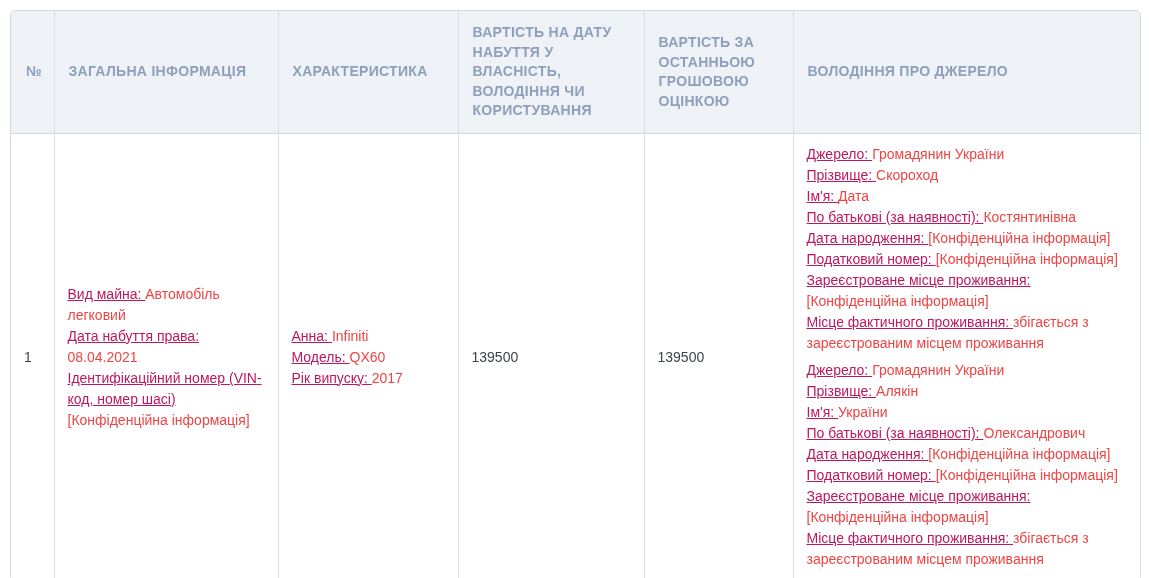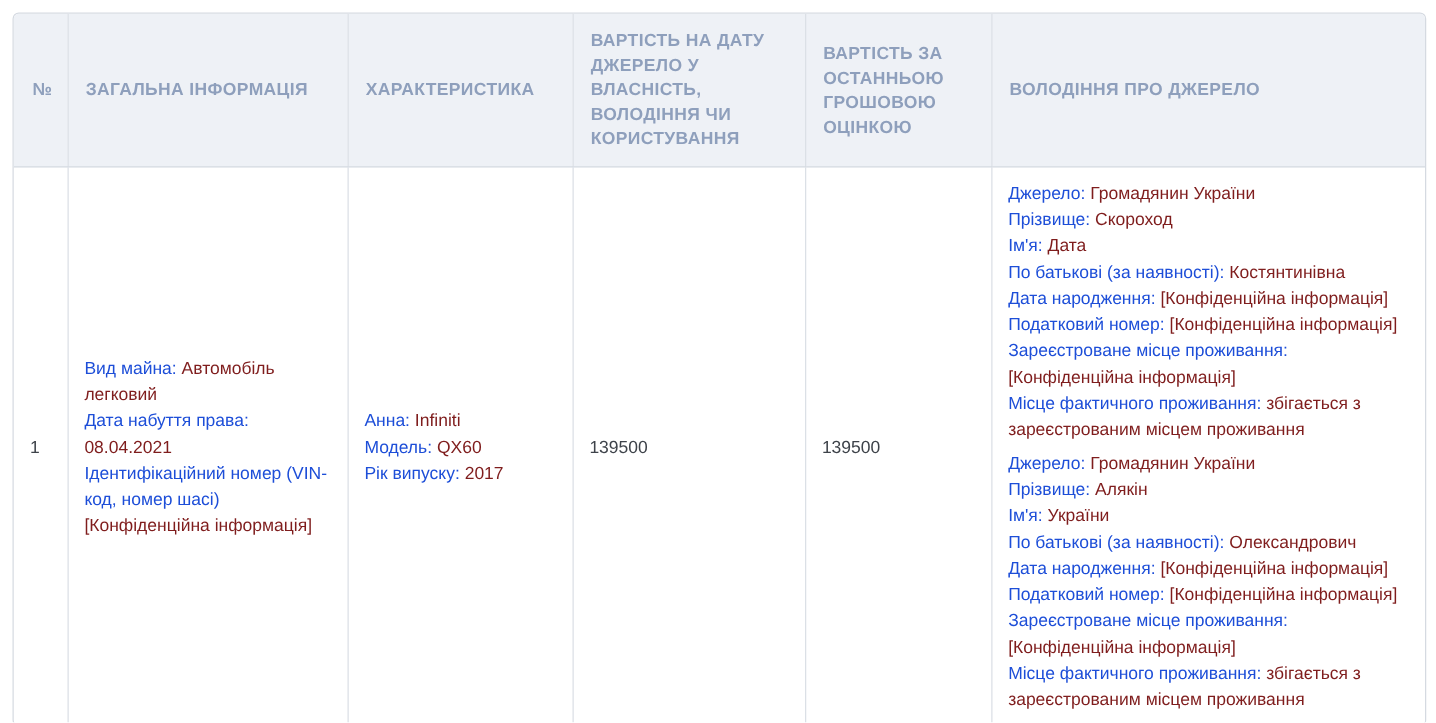--- a/index.html
+++ b/index.html
@@ -51,22 +51,22 @@
     font-size: 14px;
     line-height: 21px;
     color: #3e434a;
     padding: 10px 13px;
     border-right: 1px solid #dbe0e6;
     background: #ffffff;
   }
   table.decl tbody td:last-child { border-right: none; }
   td.num-cell { padding-left: 15px; }
   .kv-line { margin: 0; }
-  .kv-label { color: #1d4ed8; }
-  .kv-value { color: #7f1d1d; }
+  .kv-label { color: #be185d; text-decoration: underline; }
+  .kv-value { color: #ef4444; }
   .kv-group + .kv-group { margin-top: 6px; }
 </style>
 </head>
 <body>
 
 <div class="page">
   <div class="table-wrap">
     <table class="decl">
       <colgroup>
         <col style="width:43px">
@@ -74,21 +74,21 @@
         <col style="width:180px">
         <col style="width:186px">
         <col style="width:149px">
         <col style="width:347px">
       </colgroup>
       <thead>
         <tr>
           <th class="th-num">№</th>
           <th>ЗАГАЛЬНА ІНФОРМАЦІЯ</th>
           <th>ХАРАКТЕРИСТИКА</th>
-          <th>ВАРТІСТЬ НА ДАТУ ДЖЕРЕЛО У ВЛАСНІСТЬ, ВОЛОДІННЯ ЧИ КОРИСТУВАННЯ</th>
+          <th>ВАРТІСТЬ НА ДАТУ НАБУТТЯ У ВЛАСНІСТЬ, ВОЛОДІННЯ ЧИ КОРИСТУВАННЯ</th>
           <th>ВАРТІСТЬ ЗА ОСТАННЬОЮ ГРОШОВОЮ ОЦІНКОЮ</th>
           <th>ВОЛОДІННЯ ПРО ДЖЕРЕЛО</th>
         </tr>
       </thead>
       <tbody>
         <tr>
           <td class="num-cell">1</td>
           <td>
               <div class="kv-line"><span class="kv-label">Вид майна: </span><span class="kv-value">Автомобіль легковий</span></div>
               <div class="kv-line"><span class="kv-label">Дата набуття права: </span><span class="kv-value">08.04.2021</span></div>

